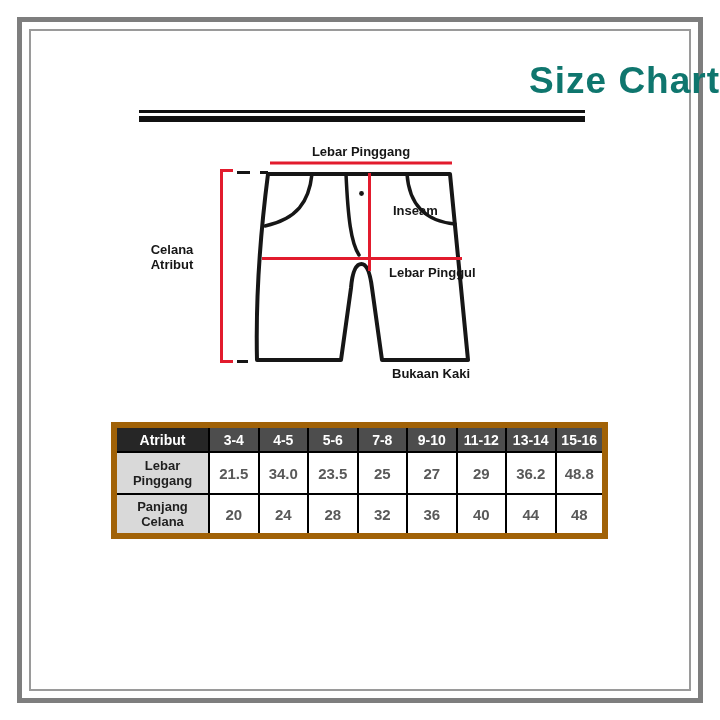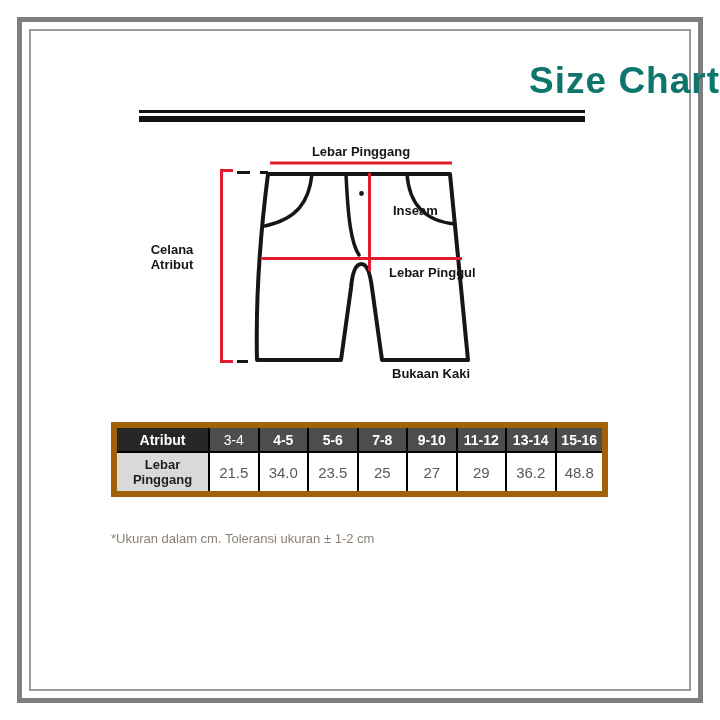--- a/index.html
+++ b/index.html
@@ -44,24 +44,24 @@
   .dg-label.centered{text-align:center;white-space:normal;line-height:15px;}
 
   
   .size-table{position:absolute;left:111px;top:410px;border-collapse:collapse;
     table-layout:fixed;width:497px;}
   .size-table th,.size-table td{border:2px solid #000;text-align:center;vertical-align:middle;}
   .size-table{border:6px solid #a16207;margin-top:12px;}
   .size-table th{height:27px;font-size:14px;color:var(--header-text);}
   th.attr{width:95px;background:var(--header-attr-bg);font-weight:bold;}
   th.size{background:var(--header-size-bg);font-weight:bold;}
-  th.size.regular{font-weight:normal;}
+  th.size.regular{font-weight:bold;}
   td.rlabel{height:42px;background:var(--row-label-bg);color:var(--row-label-text);
     font-weight:bold;font-size:13px;line-height:15px;padding:0 12px;}
-  td.value{height:42px;background:#fff;color:var(--value-text);font-size:15px;}
+  td.value{height:42px;background:#fff;color:var(--value-text);font-size:15px;font-weight:bold;}
 
   .footnote{position:absolute;left:111px;top:531px;font-size:13px;color:var(--footnote-text);}
 </style>
 </head>
 <body>
 
 <div class="stage">
 
   <div class="frame-outer"></div>
   <div class="frame-inner"></div>
@@ -118,18 +118,28 @@
       <td class="rlabel">Lebar Pinggang</td>
       <td class="value">21.5</td>
       <td class="value">34.0</td>
       <td class="value">23.5</td>
       <td class="value">25</td>
       <td class="value">27</td>
       <td class="value">29</td>
       <td class="value">36.2</td>
       <td class="value">48.8</td>
     </tr>
+    <tr>
+      <td class="rlabel">Panjang Celana</td>
+      <td class="value">20</td>
+      <td class="value">24</td>
+      <td class="value">28</td>
+      <td class="value">32</td>
+      <td class="value">36</td>
+      <td class="value">40</td>
+      <td class="value">44</td>
+      <td class="value">48</td>
+    </tr>
   </tbody>
     </table>
 
-  <div class="footnote">*Ukuran dalam cm. Toleransi ukuran ± 1-2 cm</div>
 
 </div>
 
 </body></html>

